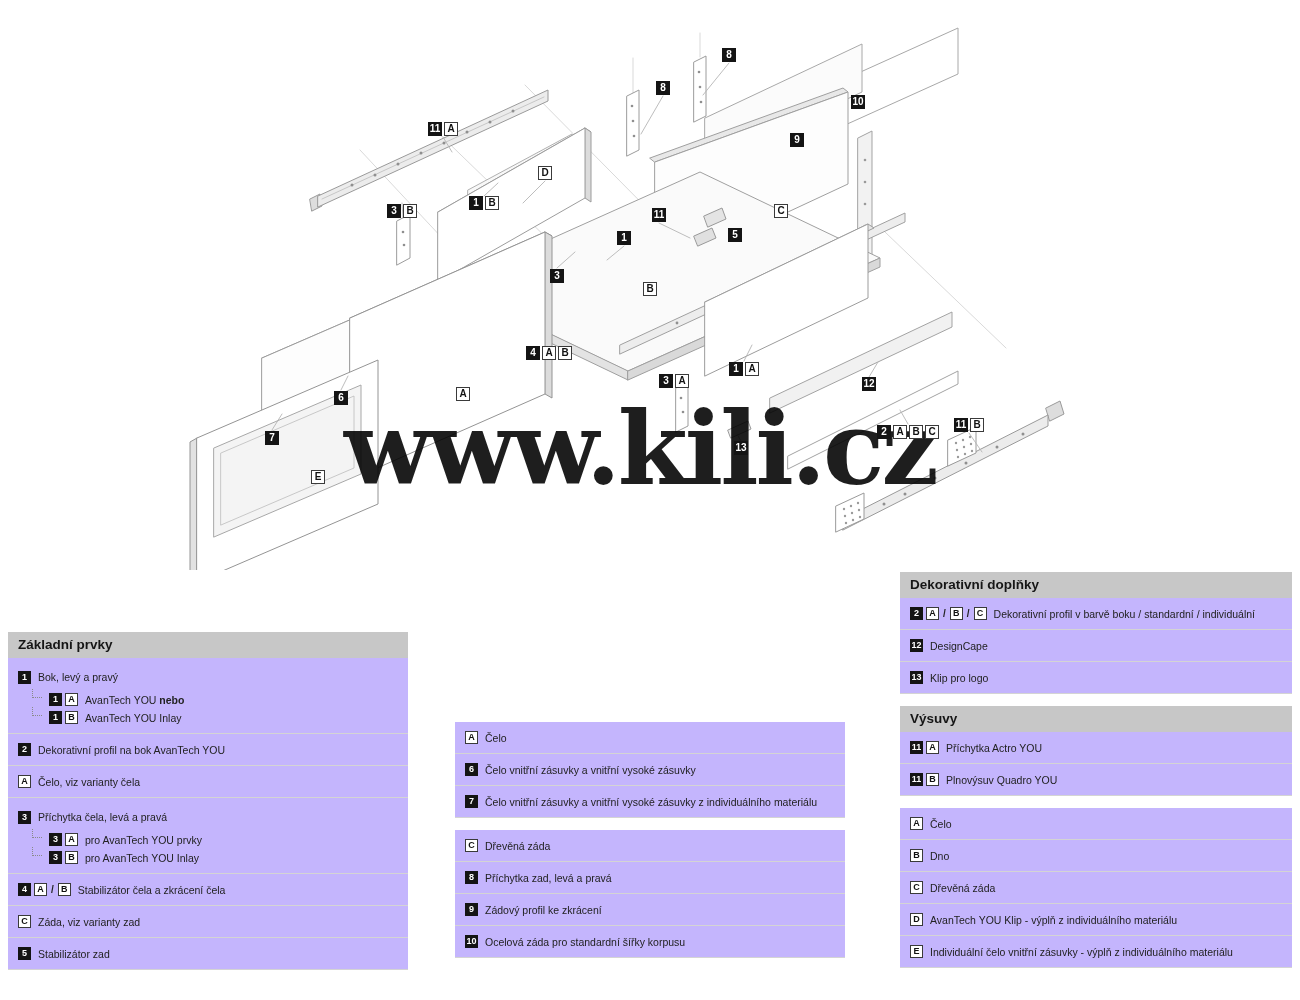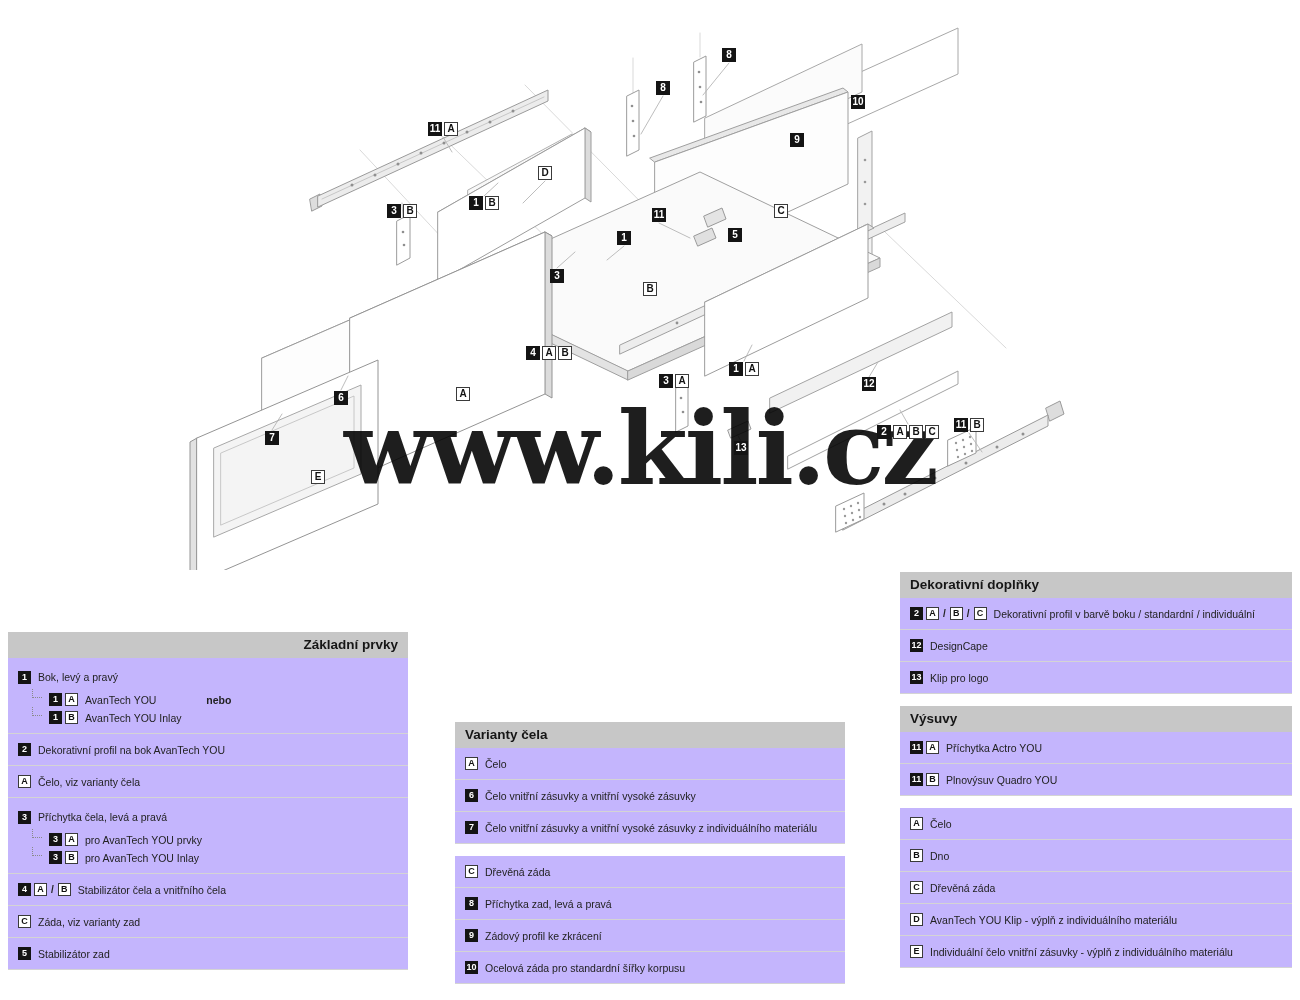--- a/index.html
+++ b/index.html
@@ -47,23 +47,23 @@
   }
   .lrow.noline { border-bottom:none; padding-bottom:3px; }
   .lrow.sub { padding:2px 10px 2px 22px; min-height:19px; border-bottom:none; }
   .lrow.sub:not(.noline) { border-bottom:1px solid #d4d4d4; padding-bottom:9px; }
   .badges { display:inline-flex; align-items:center; gap:3px; flex:0 0 auto; }
   .tree {
     width:10px; height:9px; flex:0 0 auto;
     border-left:1px dotted #8a8a8a; border-bottom:1px dotted #8a8a8a;
     margin:-7px 0 5px 2px;
   }
-  .rtext b { font-weight:bold;margin-left:47px; }
-
-  #tbl-left  { left:8px;   top:632px; width:400px;text-align:right; }
+  .rtext b { font-weight:bold; }
+
+  #tbl-left  { left:8px;   top:632px; width:400px; }
   #tbl-mid   { left:455px; top:722px; width:390px; }
   #tbl-right { left:900px; top:572px; width:392px; }
 </style>
 </head>
 <body>
 
 <div id="canvas">
 
   <svg id="diagram-svg" width="1300" height="570" viewBox="0 0 1300 570">
     <g stroke-linejoin="round" stroke-linecap="round">
@@ -405,41 +405,40 @@
             </span>
             <span class="rtext">pro AvanTech YOU Inlay</span>
           </div>
           <div class="lrow">
             <span class="badges">
               <span class="badge dark">4</span>
               <span class="badge light">A</span>
               <span class="bsep">/</span>
               <span class="badge light">B</span>
             </span>
-            <span class="rtext">Stabilizátor čela a vnitřního čela</span>
+            <span class="rtext">Stabilizátor čela a zkrácení čela</span>
           </div>
           <div class="lrow">
             <span class="badges">
               <span class="badge light">C</span>
             </span>
             <span class="rtext">Záda, viz varianty zad</span>
           </div>
           <div class="lrow">
             <span class="badges">
               <span class="badge dark">5</span>
             </span>
             <span class="rtext">Stabilizátor zad</span>
           </div>
         </div>
     </div>
   </div>
 
   <div class="ltable" id="tbl-mid">
     <div class="lsection">
-      <div class="lheader">Varianty čela</div>
       <div>
           <div class="lrow">
             <span class="badges">
               <span class="badge light">A</span>
             </span>
             <span class="rtext">Čelo</span>
           </div>
           <div class="lrow">
             <span class="badges">
               <span class="badge dark">6</span>

